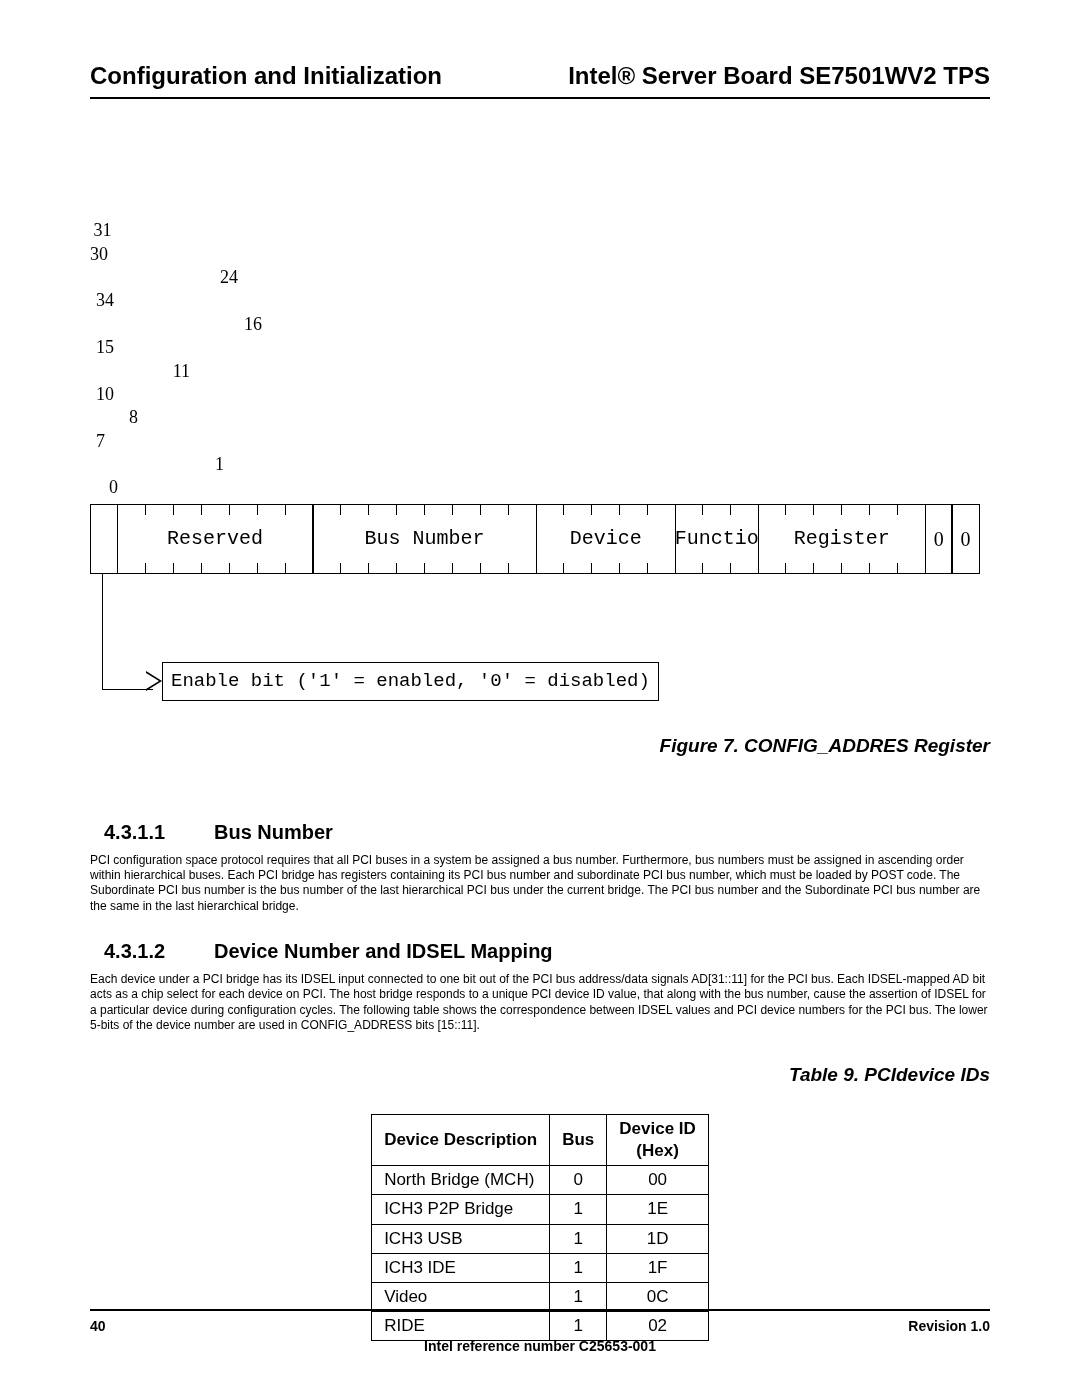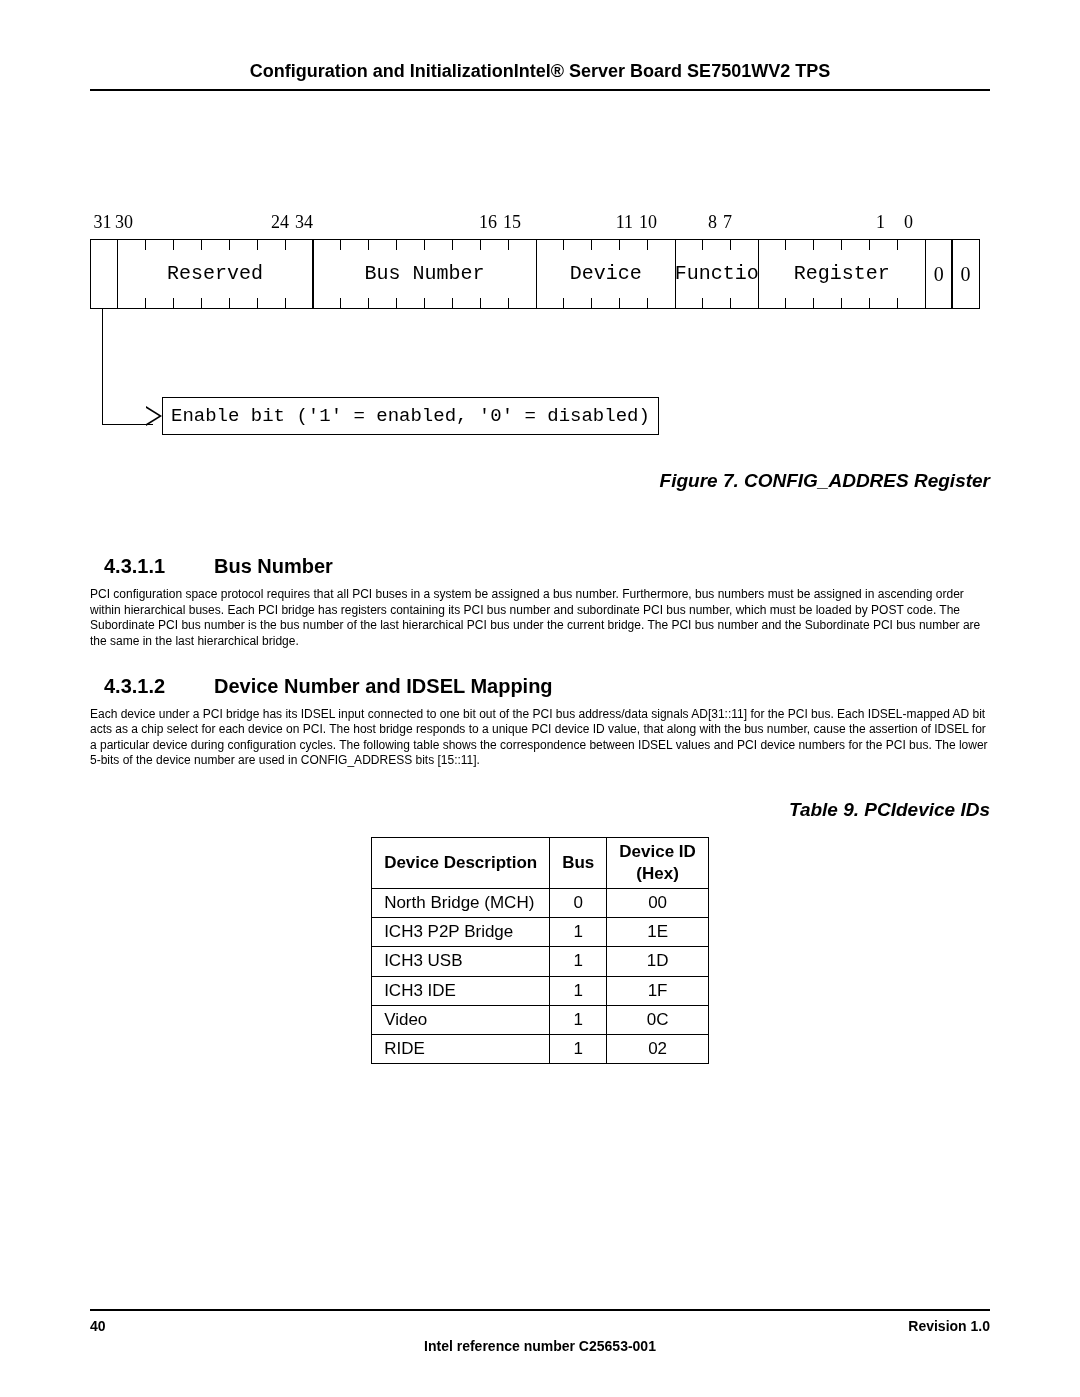--- a/index.html
+++ b/index.html
@@ -13,33 +13,34 @@
     width: 1080px;
     height: 1397px;
     box-sizing: border-box;
     padding: 60px 90px 40px 90px;
     position: relative;
     font-size: 20px;
     line-height: 1.3;
   }
   .header {
     display: flex;
-    justify-content: center;
+    justify-content: space-between;
     font-weight: bold;
-    font-size: 18px;
+    font-size: 24px;
     border-bottom: 2px solid #000;
     padding-bottom: 6px;
     margin-bottom: 120px;
   }
   .figure-wrap { margin-bottom: 20px; }
   .bits-row {
     display: flex;
     font-family: "Times New Roman", serif;
     font-size: 18px;
     margin-bottom: 4px;
+    flex-direction: column;
   }
   .bits-row span { text-align: center; }
   .register {
     display: flex;
     font-family: "Courier New", monospace;
     font-size: 20px;
     height: 70px;
   }
   .field {
     border: 1.5px solid #000;
@@ -287,21 +288,21 @@
     <span>Bus Number</span>
   </div>
   <div class="body-text">PCI configuration space protocol requires that all PCI buses in a system be assigned a bus number. Furthermore, bus numbers must be assigned in ascending order within hierarchical buses. Each PCI bridge has registers containing its PCI bus number and subordinate PCI bus number, which must be loaded by POST code. The Subordinate PCI bus number is the bus number of the last hierarchical PCI bus under the current bridge. The PCI bus number and the Subordinate PCI bus number are the same in the last hierarchical bridge.</div>
 
   <div class="section-head">
     <span class="num">4.3.1.2</span>
     <span>Device Number and IDSEL Mapping</span>
   </div>
   <div class="body-text">Each device under a PCI bridge has its IDSEL input connected to one bit out of the PCI bus address/data signals AD[31::11] for the PCI bus. Each IDSEL-mapped AD bit acts as a chip select for each device on PCI. The host bridge responds to a unique PCI device ID value, that along with the bus number, cause the assertion of IDSEL for a particular device during configuration cycles. The following table shows the correspondence between IDSEL values and PCI device numbers for the PCI bus. The lower 5-bits of the device number are used in CONFIG_ADDRESS bits [15::11].</div>
 
-  <div class="table-caption" style="margin:30px 0 14px 0">Table 9. PCIdevice IDs</div>
+  <div class="table-caption" style="margin:30px 0 26px 0">Table 9. PCIdevice IDs</div>
 
   <table class="dev">
     <thead>
         <tr id="thead-row">
           <th>Device Description</th>
           <th>Bus</th>
           <th>Device ID<br>(Hex)</th>
         </tr>
       </thead>
     <tbody id="tbody">

